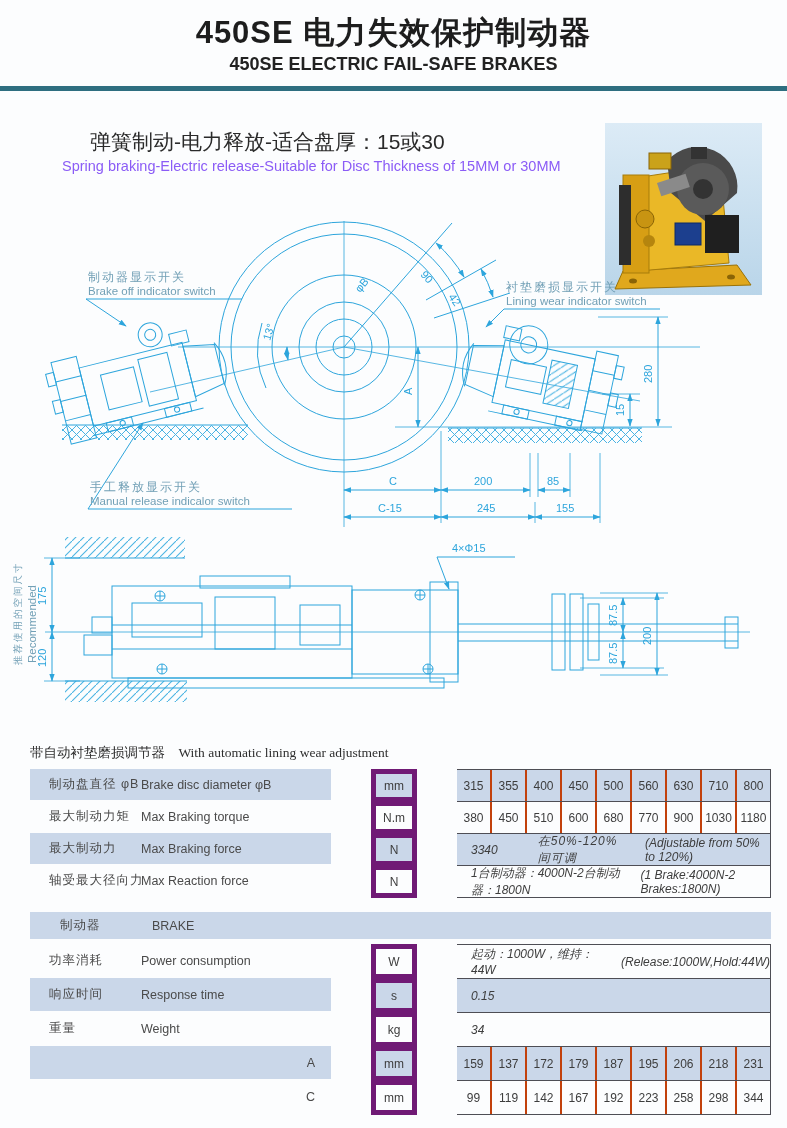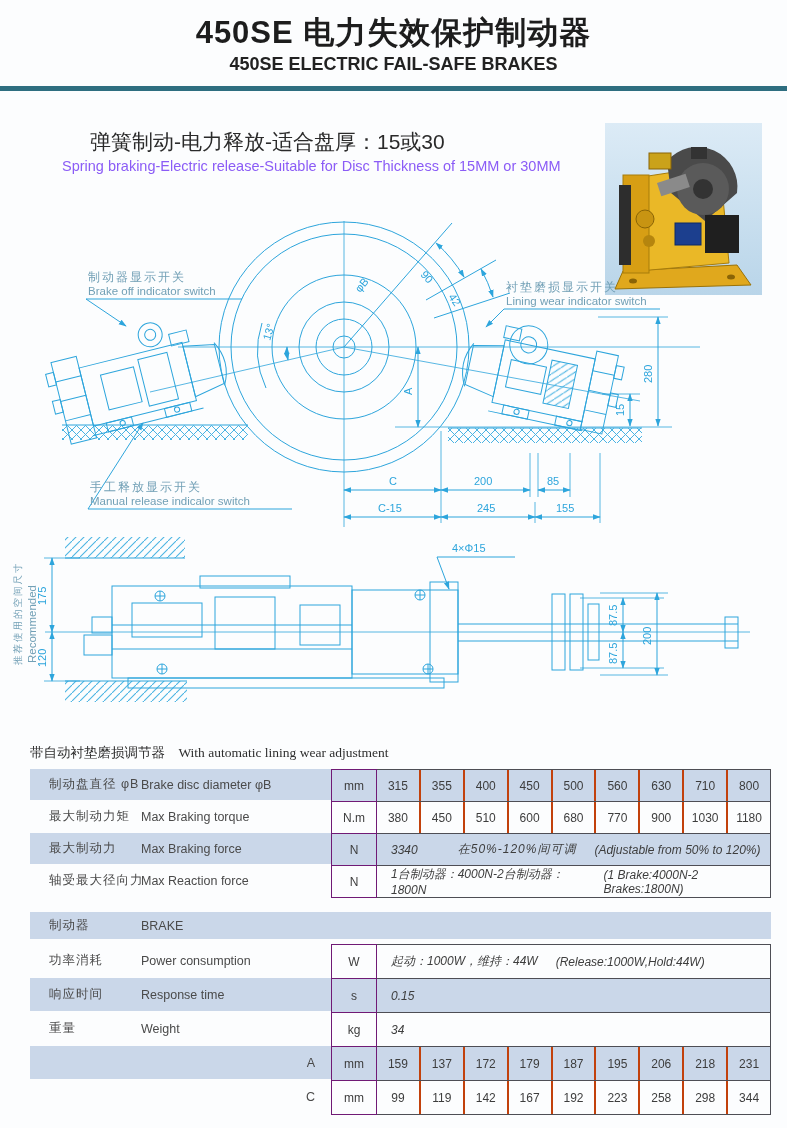--- a/index.html
+++ b/index.html
@@ -12,42 +12,42 @@
   .rule{position:absolute;top:86px;left:0;width:787px;height:5px;background:#2e6e80;}
   .sub-zh{position:absolute;top:128px;left:90px;font-size:21px;color:#2a2a2a;}
   .sub-en{position:absolute;top:158px;left:62px;font-size:14.5px;color:#8b5cf6;}
   .photo{position:absolute;top:123px;left:605px;width:157px;height:172px;}
   .drawing{position:absolute;top:205px;left:0;}
   .note{position:absolute;top:744px;left:30px;font-family:"Liberation Serif",serif;
         font-size:13.5px;color:#2e2e2e;}
   .note .en{margin-left:10px;}
   .tbl{position:absolute;left:30px;width:741px;}
   .t1{top:770px;} .t2{top:912px;}
-  .t-row{display:flex;height:33px;box-sizing:border-box;margin-top:-1px;}
+  .t-row{display:flex;height:33px;box-sizing:border-box;margin-top:-1px;gap:40px;}
   .t2 .t-row{height:35px;}
   .lcell{width:301px;box-sizing:border-box;display:flex;align-items:center;
          padding-left:19px;font-size:12.5px;color:#4a4a4a;
          border-bottom:2px solid #fcfdfe;}
   .lcell .zh{width:92px;white-space:nowrap;letter-spacing:1px;}
   .lcell .en{white-space:nowrap;}
   .lcell.rt{justify-content:flex-end;padding-right:16px;}
-  .ucell{width:46px;box-sizing:border-box;border:1px solid #701a75;
+  .ucell{width:46px;box-sizing:border-box;border:5px solid #701a75;
          display:flex;align-items:center;justify-content:center;font-size:12px;}
   .vals{flex:1;display:flex;box-sizing:border-box;border:1px solid #4e4e55;border-left:none;}
   .vcell{flex:1;display:flex;align-items:center;justify-content:center;
          font-size:12px;border-left:2px solid #c2410c;box-sizing:border-box;}
   .vcell:first-child{border-left:none;}
   .vals.span{align-items:center;font-size:12px;font-style:italic;}
   .v-main{padding-left:14px;}
   .v-zh{margin-left:40px;letter-spacing:1px;}
   .v-en{margin-left:18px;}
   .blue{background:#cad7e9;}
   .band{height:27px;background:#cad7e9;display:flex;align-items:center;
         padding-left:19px;box-sizing:border-box;font-size:12.5px;color:#4a4a4a;}
-  .band .zh{width:92px;letter-spacing:1px;}
+  .band .zh{width:92px;letter-spacing:1px;margin-left:11px;}
   .gap6{height:6px;}
   svg text{font-family:"Liberation Sans",sans-serif;}
   .dtx{font-size:11px;fill:#2da5dc;}
   .ltx{font-size:11.5px;fill:#72a0b6;}
   .lzh{font-size:12px;fill:#72a0b6;letter-spacing:2px;}
 </style>
 </head>
 <body>
 
 <div class="page">

